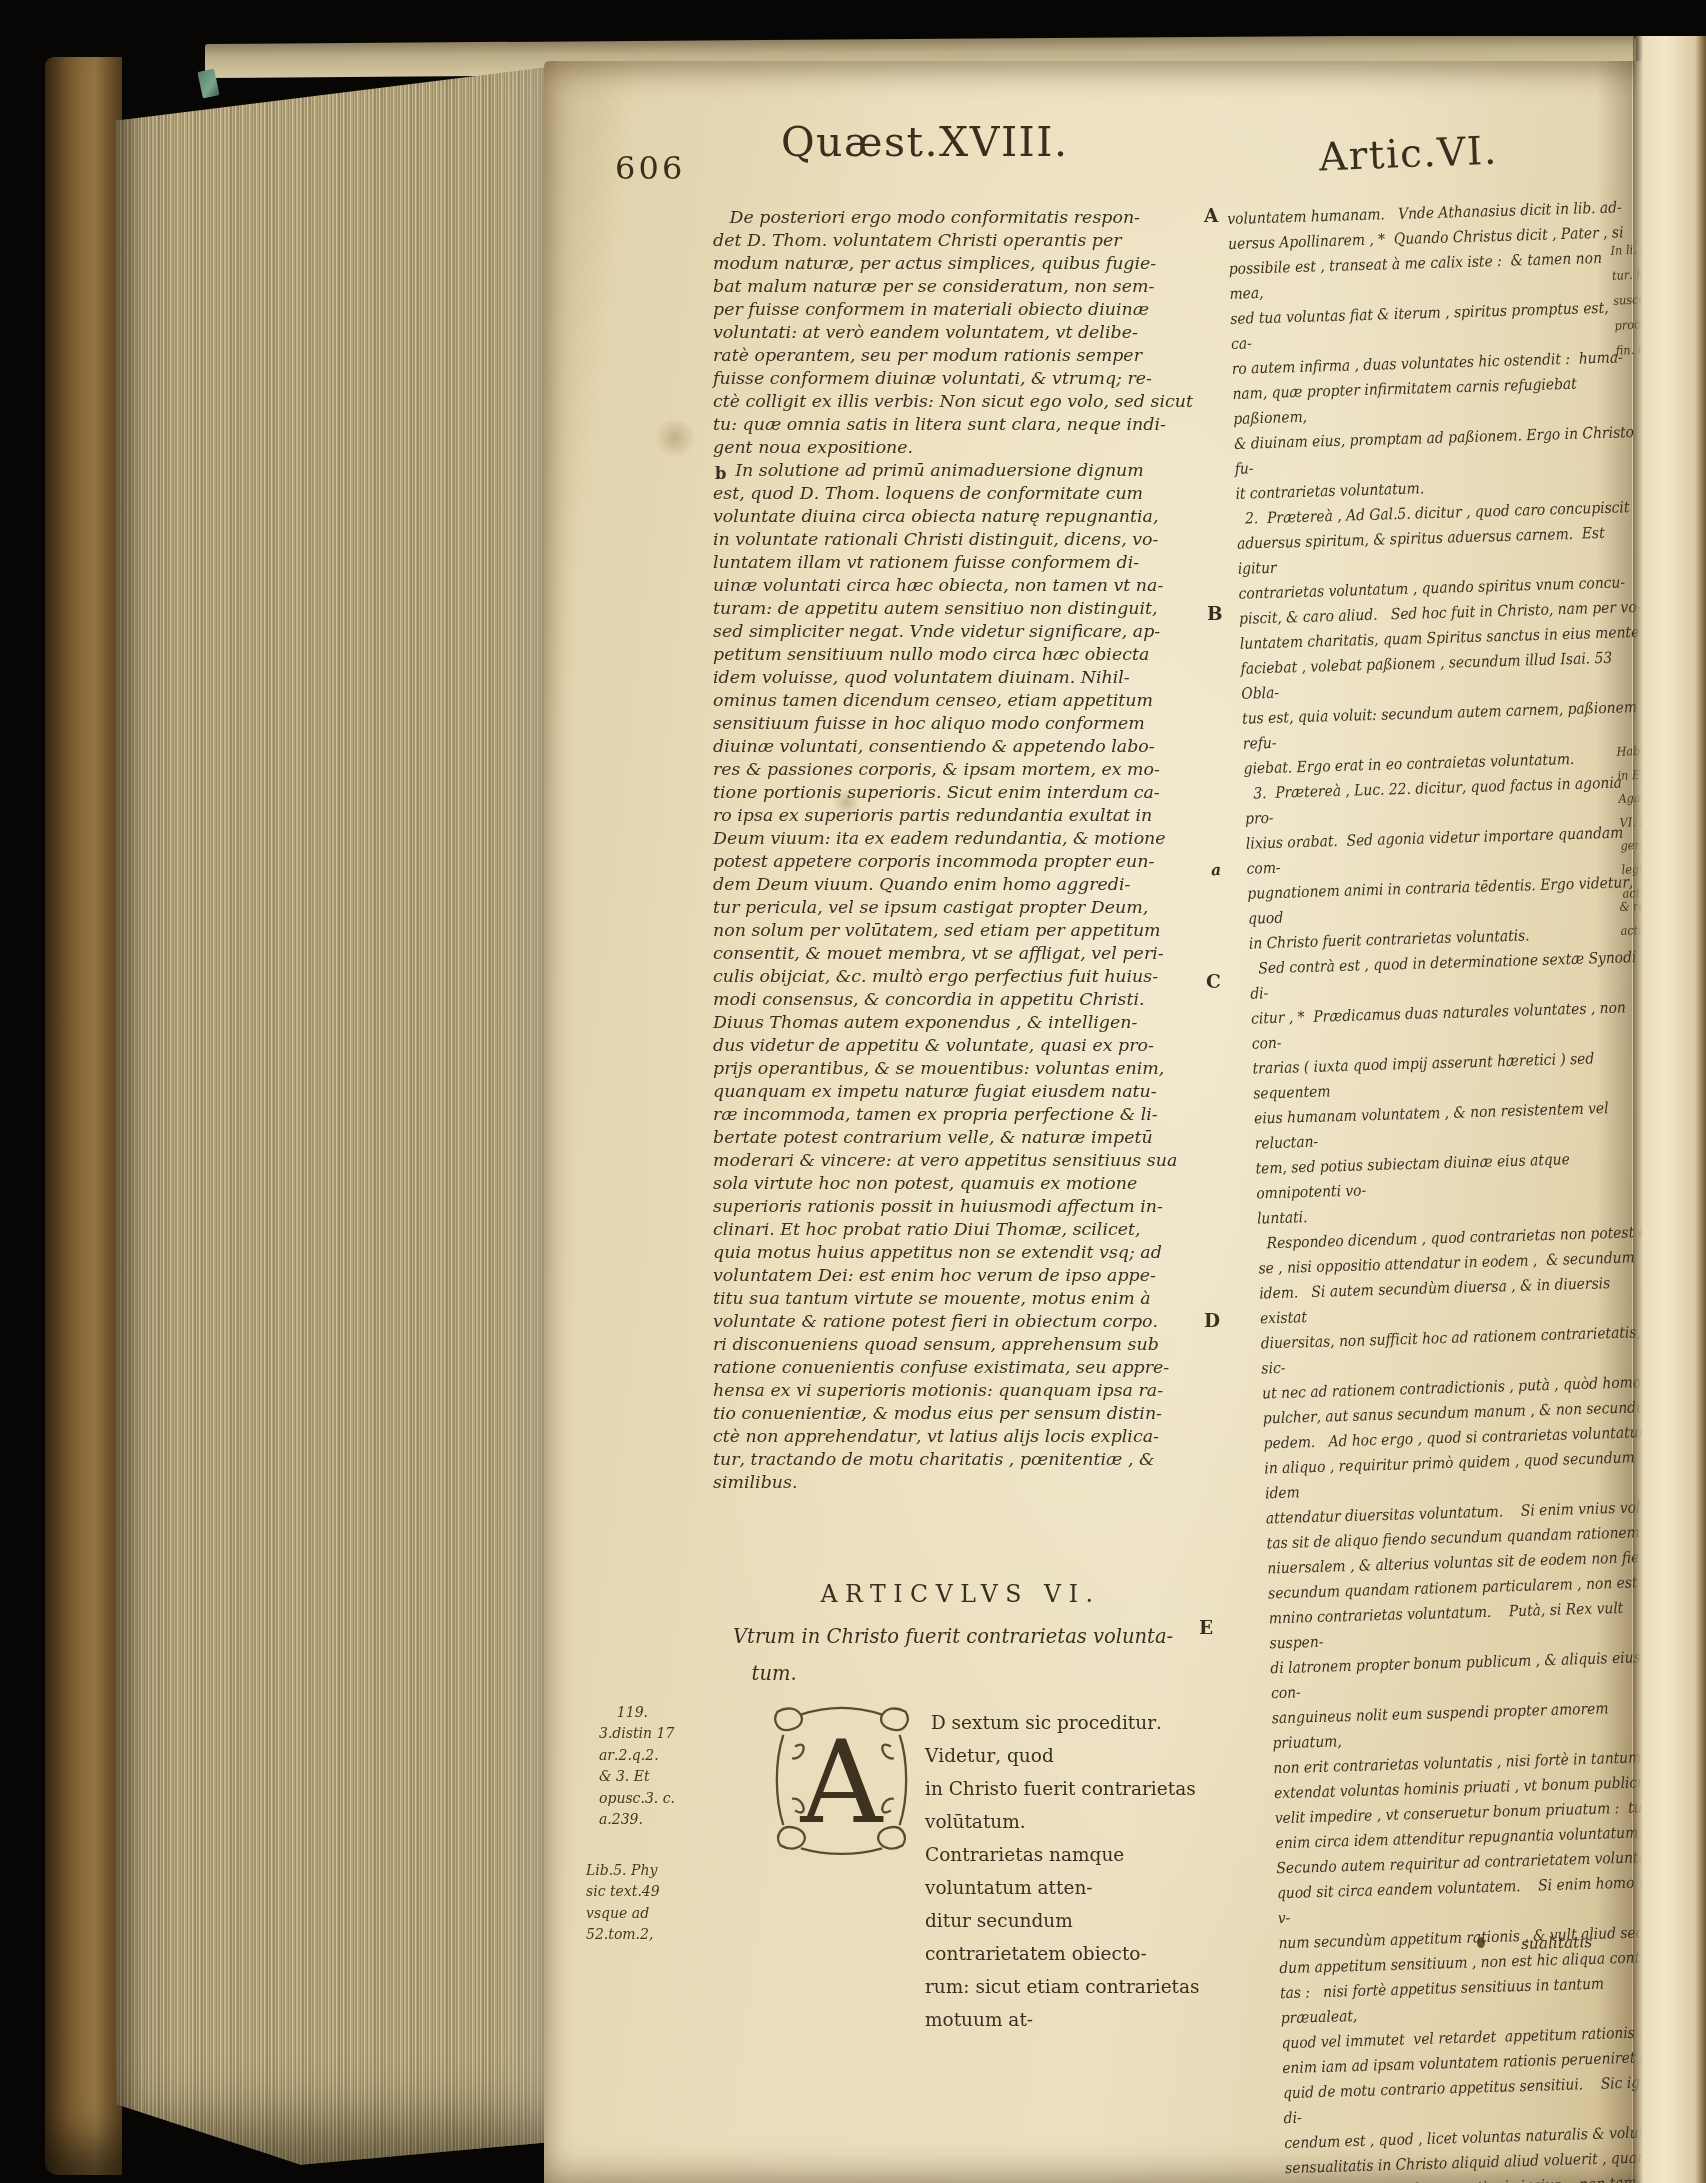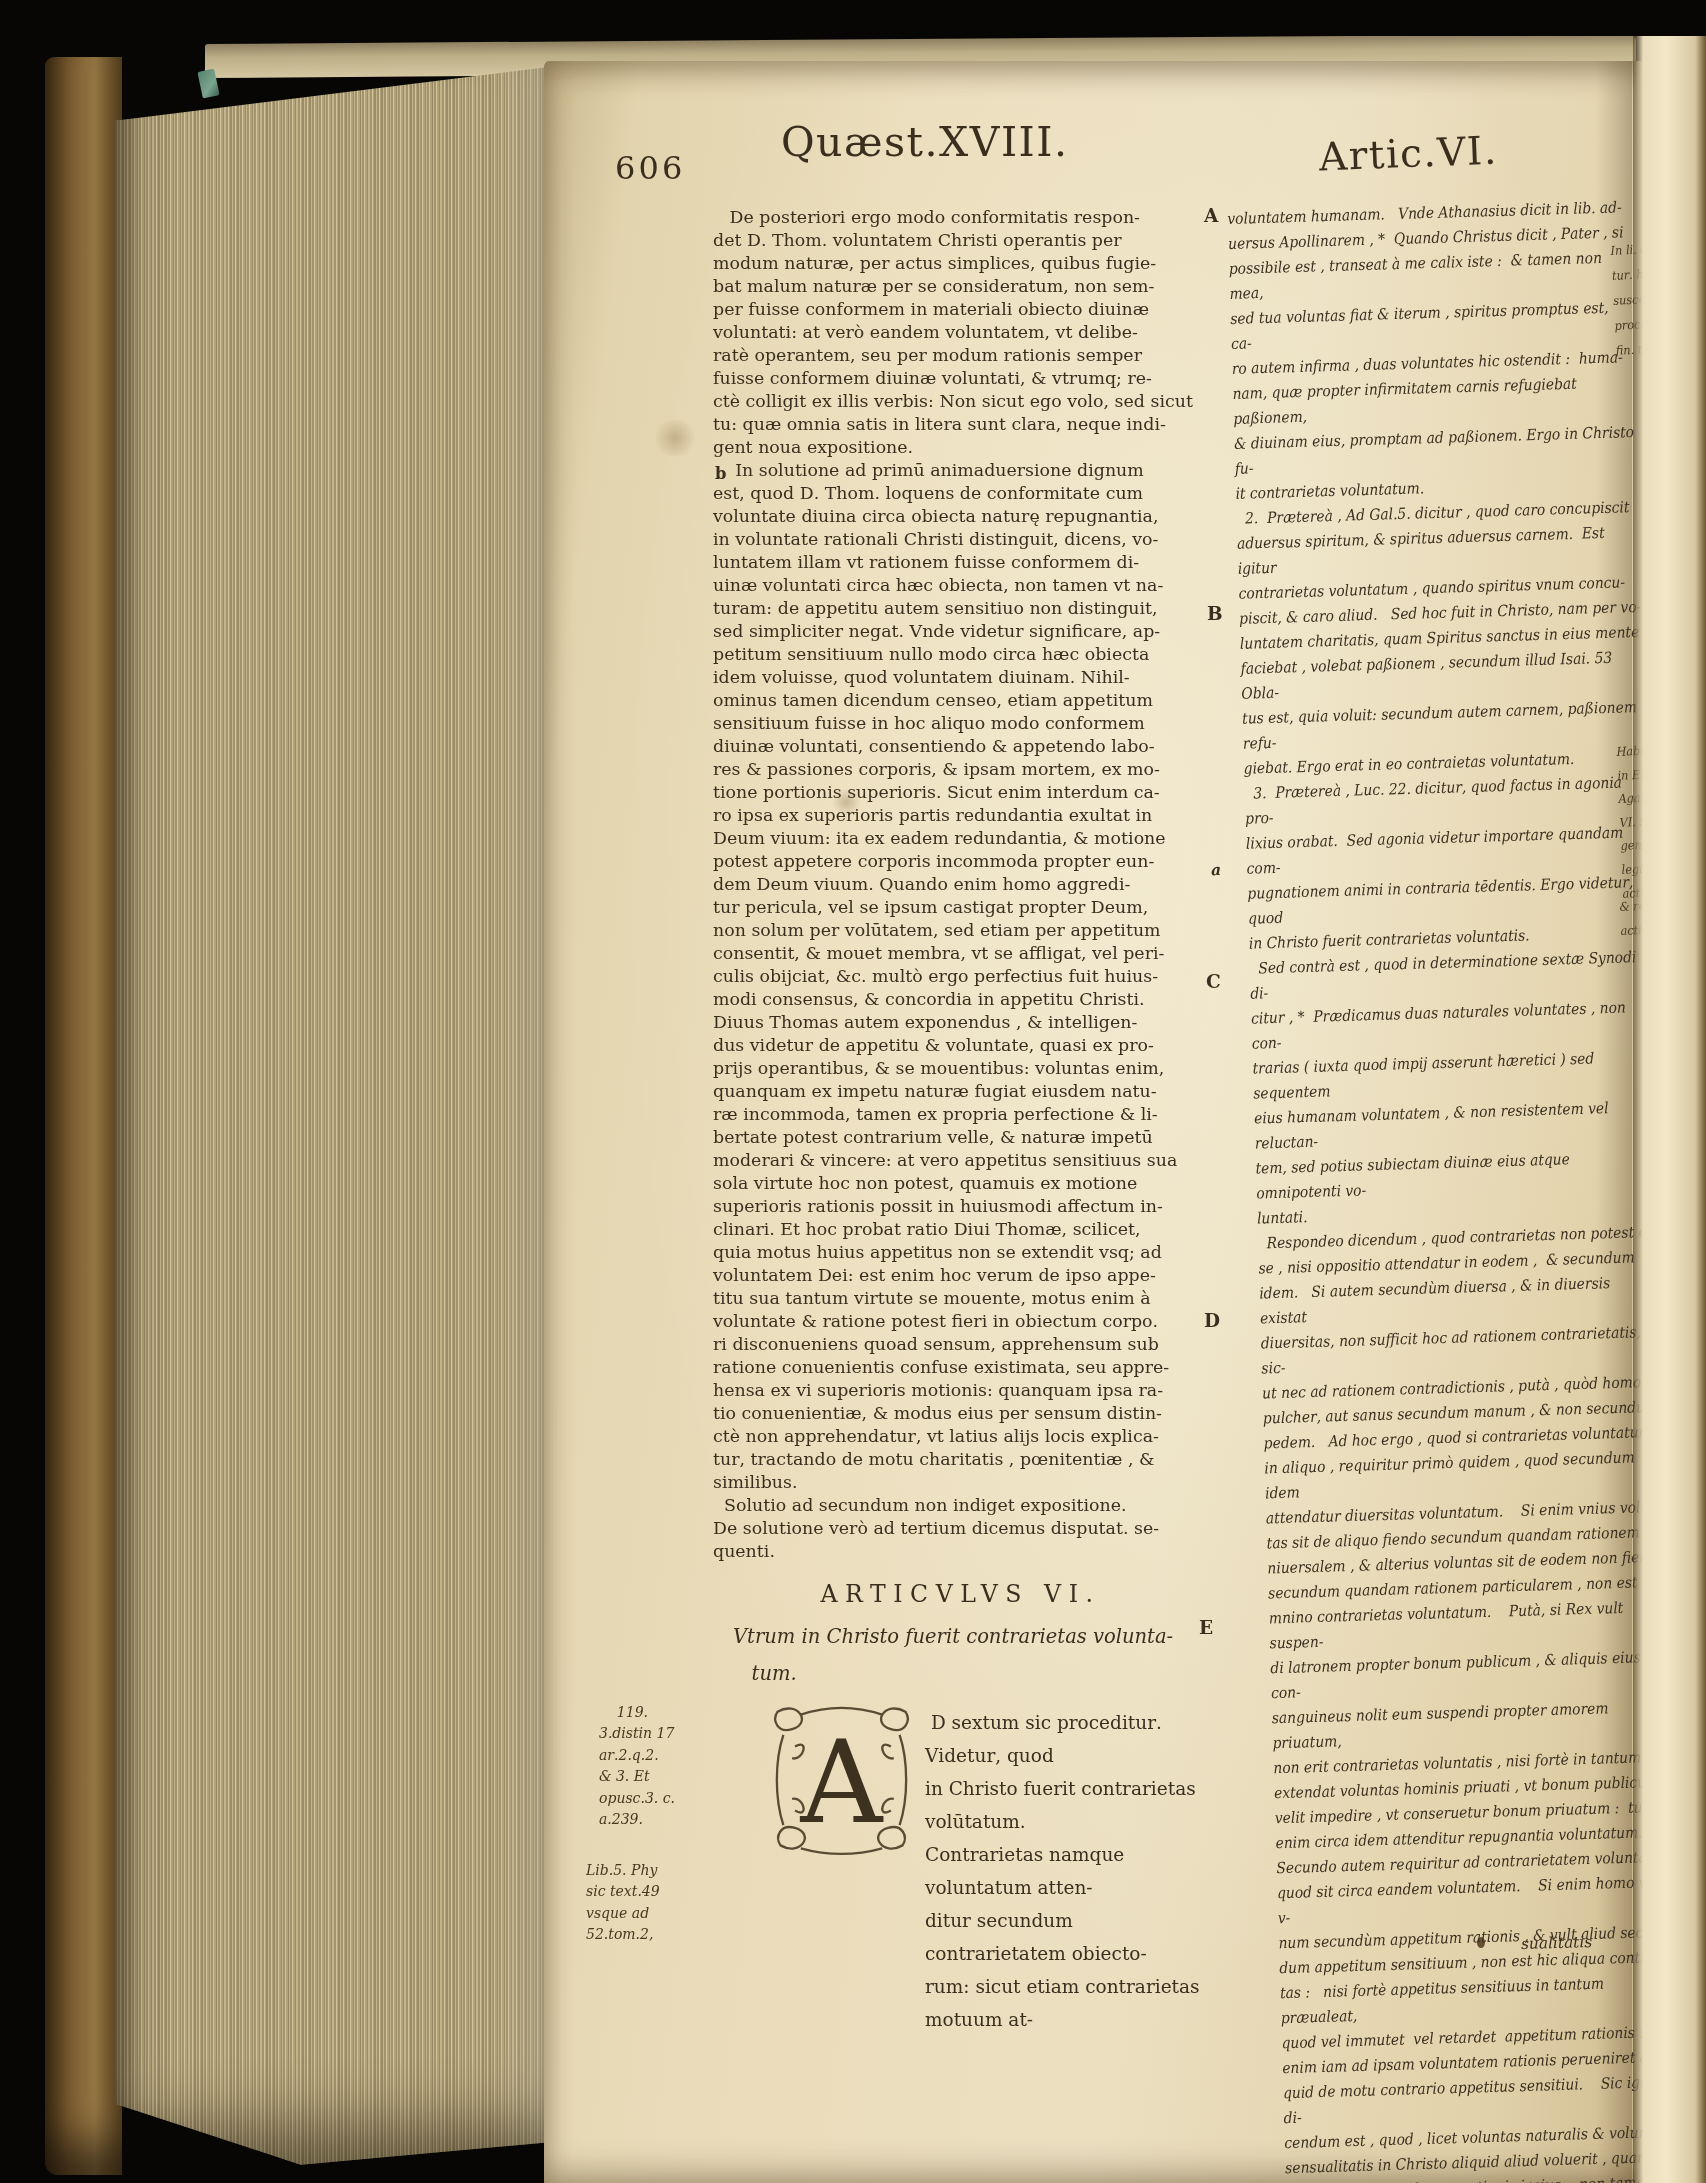--- a/index.html
+++ b/index.html
@@ -42,21 +42,21 @@
     background:#4a2e15;opacity:.8;}
 
   
   .page *{color:#3a2f1f;}
   .lines{white-space:pre-wrap;font-kerning:none;}
   .pagenum{position:absolute;left:71px;top:88px;font-size:32px;letter-spacing:3.1px;}
   .title-left{position:absolute;left:237px;top:57px;font-size:41px;letter-spacing:1.5px;}
   .title-right{position:absolute;left:775px;top:70px;font-size:39px;letter-spacing:1.5px;transform:rotate(-2.2deg);}
 
   .col-left{position:absolute;left:169px;top:145px;width:495px;font-size:17.4px;line-height:23px;}
-  .col-left .para{text-align:justify;}
+  .col-left .para{text-align:justify;font-style:italic;}
   .sec-letter-b{position:absolute;left:171px;top:403px;font-size:16.4px;font-weight:bold;}
   .art-heading{position:absolute;left:169px;top:1519px;width:495px;text-align:center;
     font-size:23.6px;letter-spacing:.32em;}
   .art-subtitle{position:absolute;left:189px;top:1557px;width:477px;font-style:italic;
     font-size:19.5px;line-height:37px;}
   .dropcap-box{position:absolute;left:224px;top:1642px;width:147px;height:154px;}
   .art-indent{position:absolute;left:381px;top:1645px;width:287px;
     font-size:18.5px;line-height:33px;}
   .art-full{position:absolute;left:170px;top:1809px;width:513px;font-style:italic;
     font-size:18.5px;line-height:33px;}
@@ -163,23 +163,20 @@
 voluntatem Dei: est enim hoc verum de ipso appe-
 titu sua tantum virtute se mouente, motus enim à
 voluntate &amp; ratione potest fieri in obiectum corpo.
 ri disconueniens quoad sensum, apprehensum sub
 ratione conuenientis confuse existimata, seu appre-
 hensa ex vi superioris motionis: quanquam ipsa ra-
 tio conuenientiæ, &amp; modus eius per sensum distin-
 ctè non apprehendatur, vt latius alijs locis explica-
 tur, tractando de motu charitatis , pœnitentiæ , &amp;
 similibus.</div>
-      <div class="para lines">  Solutio ad secundum non indiget expositione.
-De solutione verò ad tertium dicemus disputat. se-
-quenti.</div>
     </div>
     <div class="sec-letter-b">b</div>
 
     <div class="art-heading">ARTICVLVS VI.</div>
     <div class="art-subtitle lines">Vtrum in Christo fuerit contrarietas volunta-
    tum.</div>
 
     <div class="dropcap-box">
       <svg class="dropcap-svg" viewBox="0 0 100 106" xmlns="http://www.w3.org/2000/svg">
         <g fill="none" stroke="#4a3d26" stroke-width="1.6" opacity="0.9">

